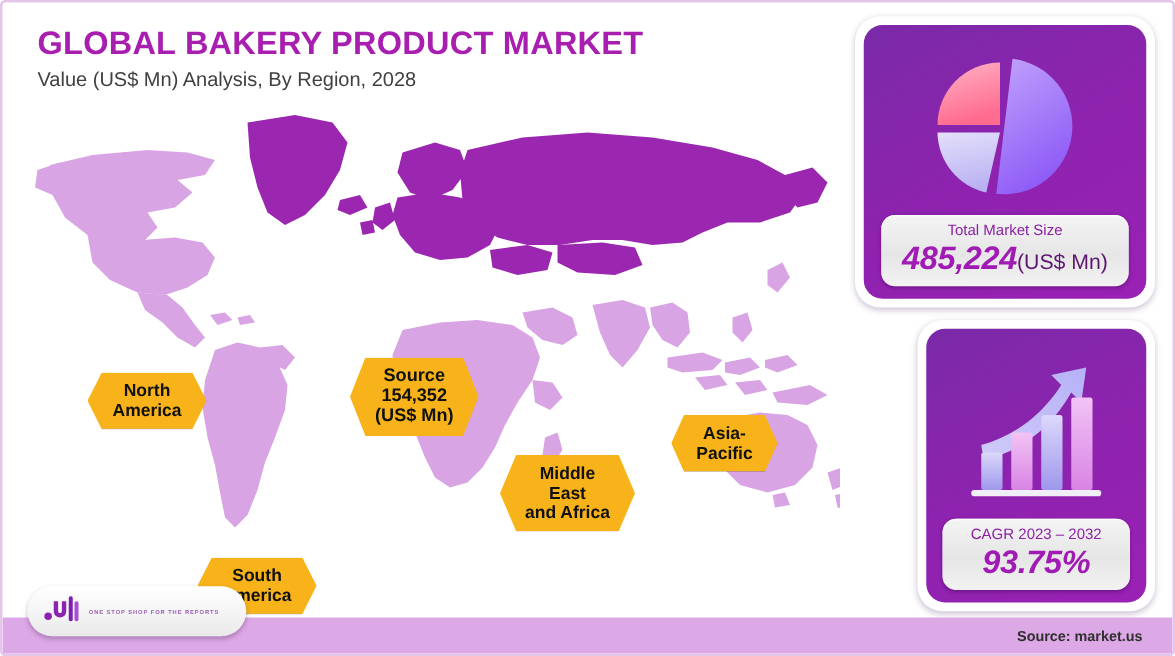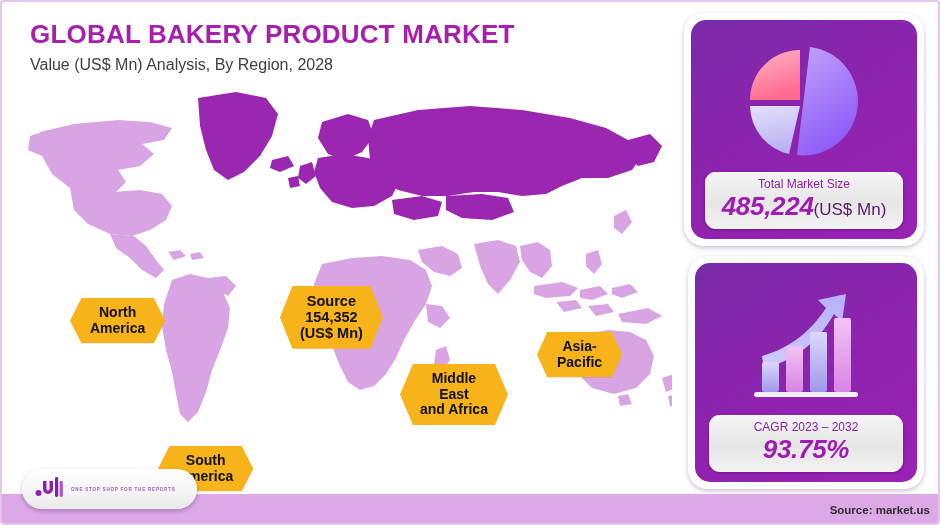--- a/index.html
+++ b/index.html
@@ -75,21 +75,21 @@
   
   .card-frame {
     position: absolute;
     right: 14px;
     background: #ffffff;
     border-radius: 20px;
     padding: 7px;
     box-shadow: 0 2px 5px rgba(90,50,110,0.30);
   }
   .card-top    { top: 11px;  width: 240px; height: 233px; }
-  .card-bottom { top: 254px; width: 236px; height: 233px; }
+  .card-bottom { top: 254px; width: 190px; height: 233px; }
 
   .card-body {
     width: 100%;
     height: 100%;
     border-radius: 15px;
     background: linear-gradient(150deg, #7a2aa8 0%, #8d23ae 48%, #9a21b4 100%);
     position: relative;
     display: flex;
     flex-direction: column;
     align-items: center;
@@ -175,21 +175,21 @@
     font-size: 4.6px;
     font-weight: bold;
     letter-spacing: 0.75px;
     color: #9b5fb5;
     margin-top: 2px;
     white-space: nowrap;
   }
 
   .source-text {
     position: absolute;
-    right: 8px;
+    right: 24px;
     bottom: 7px;
     font-size: 11.5px;
     font-weight: bold;
     color: #2f2f2f;
     white-space: nowrap;
   }
 </style>
 </head>
 <body>
 

